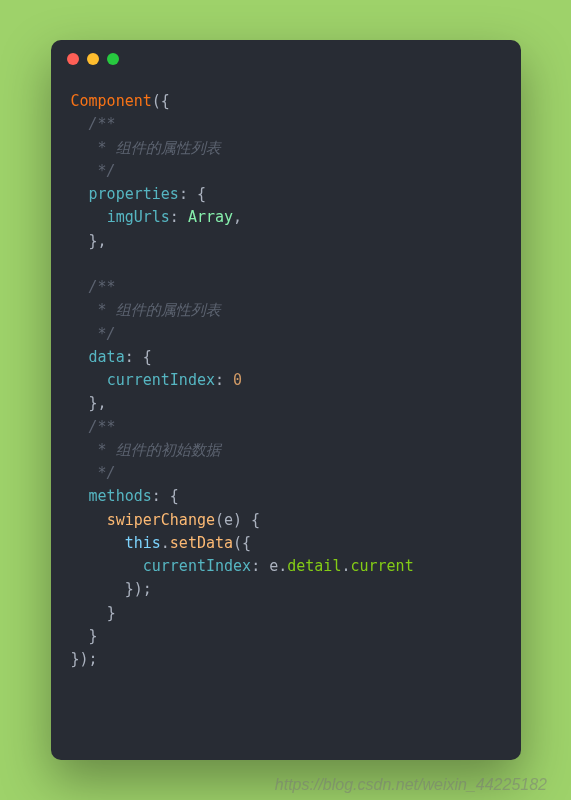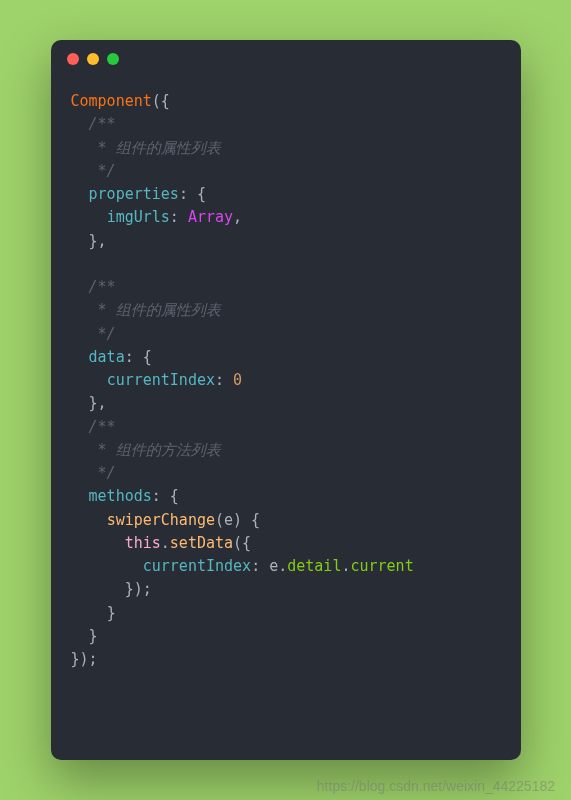--- a/index.html
+++ b/index.html
@@ -40,33 +40,34 @@
       padding: 12px 20px;
       font-size: 15px;
       line-height: 1.55;
       color: #abb2bf;
       white-space: pre;
     }
     .tok-fn { color: #f97316; }
     .tok-punc { color: #abb2bf; }
     .tok-comment { color: #5c6370; font-style: italic; }
     .tok-key { color: #56b6c2; }
-    .tok-type { color: #d946ef; margin-top: 14px; }
+    .tok-type { color: #86efac; margin-top: 14px; }
     .tok-num { color: #d19a66; }
     .tok-method { color: #fdba74; }
     .tok-param { color: #abb2bf; }
-    .tok-this { color: #f9a8d4; text-align: right; }
+    .tok-this { color: #7dd3fc; text-align: right; }
     .tok-prop { color: #84cc16; }
     .watermark {
       position: absolute;
       bottom: 6px;
-      right: 16px;
-      font-size: 14px;
+      right: 24px;
+      font-size: 16px;
       color: rgba(120,120,120,0.5);
       font-family: Arial, sans-serif;
+      font-style: italic;
     }
   </style>
 </head>
 <body>
 
 <div class="editor-window">
   <div class="title-bar">
     <div class="traffic-light tl-red"></div>
     <div class="traffic-light tl-yellow"></div>
     <div class="traffic-light tl-green"></div>
@@ -79,21 +80,21 @@
     <span class="tok-key">imgUrls</span><span class="tok-punc">:</span> <span class="tok-type">Array</span><span class="tok-punc">,</span>
   <span class="tok-punc">},</span>
 
   <span class="tok-comment">/**</span>
   <span class="tok-comment"> * 组件的属性列表</span>
   <span class="tok-comment"> */</span>
   <span class="tok-key">data</span><span class="tok-punc">:</span><span class="tok-punc"> {</span>
     <span class="tok-key">currentIndex</span><span class="tok-punc">:</span> <span class="tok-num">0</span>
   <span class="tok-punc">},</span>
   <span class="tok-comment">/**</span>
-  <span class="tok-comment"> * 组件的方法列表</span>
+  <span class="tok-comment"> * 组件的初始数据</span>
   <span class="tok-comment"> */</span>
   <span class="tok-key">methods</span><span class="tok-punc">:</span><span class="tok-punc"> {</span>
     <span class="tok-method">swiperChange</span><span class="tok-punc">(</span><span class="tok-param">e</span><span class="tok-punc">)</span><span class="tok-punc"> {</span>
       <span class="tok-this">this</span><span class="tok-punc">.</span><span class="tok-method">setData</span><span class="tok-punc">(</span><span class="tok-punc">{</span>
         <span class="tok-key">currentIndex</span><span class="tok-punc">:</span> <span class="tok-param">e</span><span class="tok-punc">.</span><span class="tok-prop">detail</span><span class="tok-punc">.</span><span class="tok-prop">current</span>
       <span class="tok-punc">});</span>
     <span class="tok-punc">}</span>
   <span class="tok-punc">}</span>
 <span class="tok-punc">});</span></div>
 </div>

